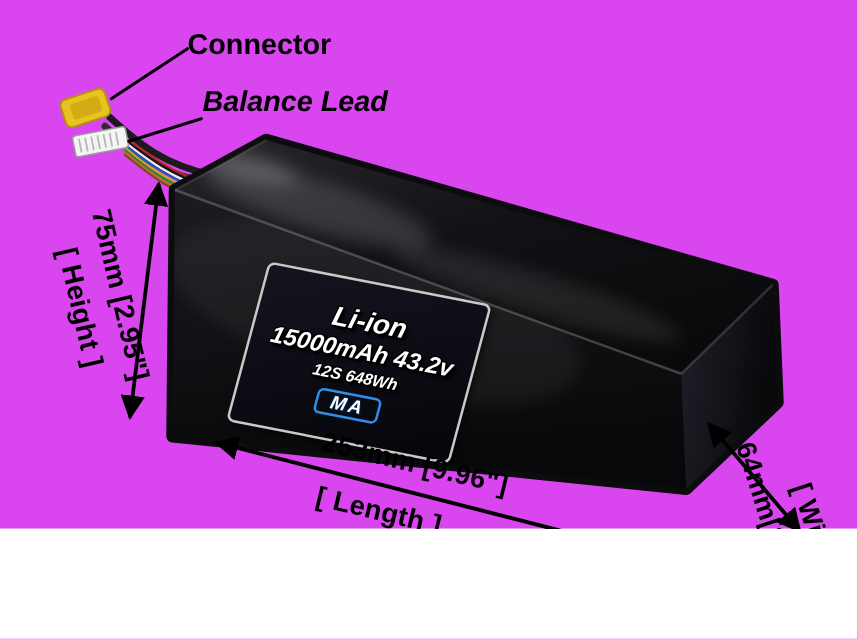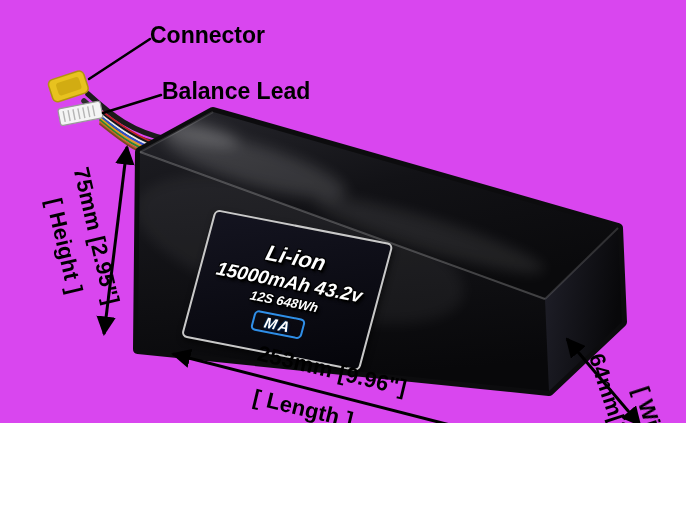--- a/index.html
+++ b/index.html
@@ -108,21 +108,21 @@
     </g>
 
     <g stroke="#000" stroke-width="3">
       <line x1="127" y1="147" x2="104" y2="334" marker-start="url(#ah)" marker-end="url(#ah)"></line>
       <line x1="173" y1="354" x2="497" y2="437" marker-start="url(#ah)" marker-end="url(#ah)"></line>
       <line x1="567" y1="339" x2="640" y2="425" marker-start="url(#ah)" marker-end="url(#ah)"></line>
     </g>
   </svg>
 
   <div class="txt callout" style="left:150px;top:22px;">Connector</div>
-  <div class="txt callout" style="left:162px;top:78px;">Balance Lead</div>
+  <div class="txt callout" style="left:162px;top:68px;font-style:italic;">Balance Lead</div>
 
   <div class="pack-label">
     <div class="pl-1">Li-ion</div>
     <div class="pl-2">15000mAh 43.2v</div>
     <div class="pl-3">12S 648Wh</div>
     <div class="pl-logo">MA</div>
   </div>
 
   <div class="txt dim rot" style="left:96px;top:236px;transform:translate(-50%,-50%) rotate(77deg);">75mm [2.95"]</div>
   <div class="txt dim rot" style="left:64px;top:246px;transform:translate(-50%,-50%) rotate(77deg);">[ Height ]</div>

